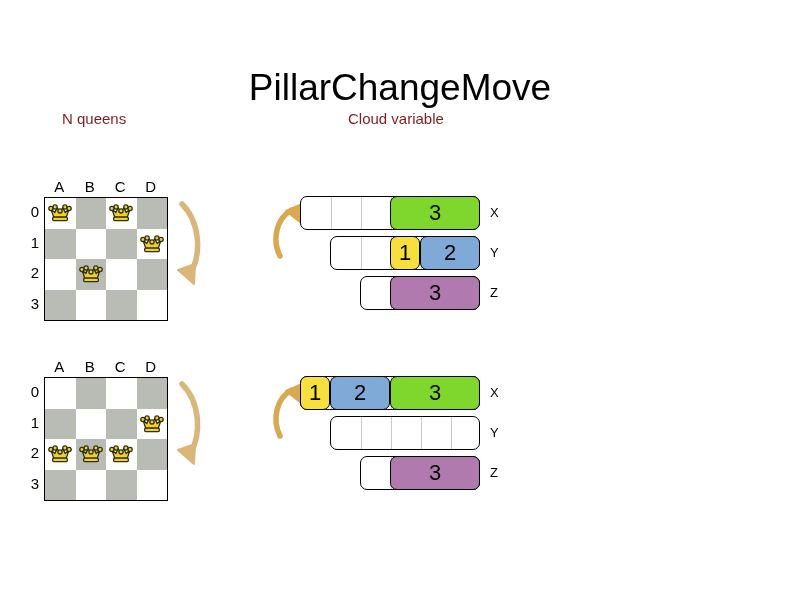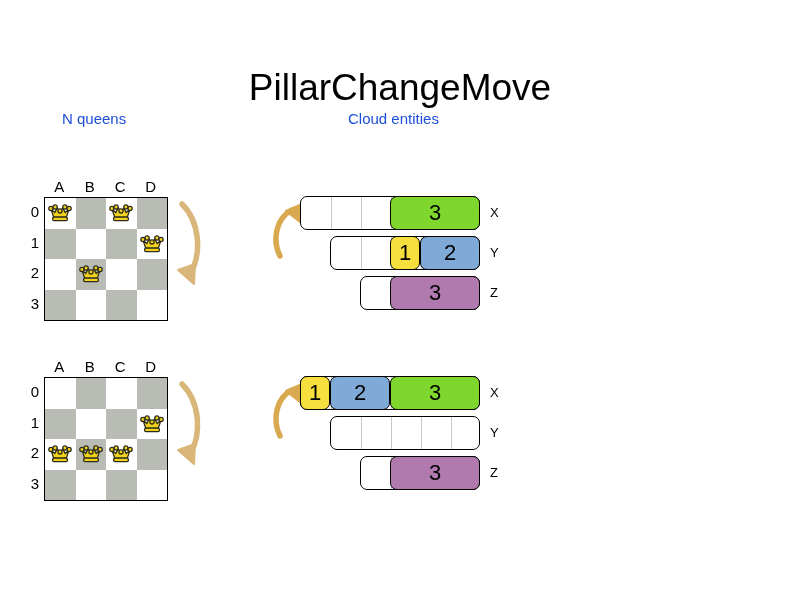--- a/index.html
+++ b/index.html
@@ -41,21 +41,21 @@
     font-weight: 400;
     line-height: 18px;
     color: #000;
   }
 
   
   .section-heading {
     position: absolute;
     font-size: 15px;
     font-weight: 400;
-    color: #1d4ed8;
+    color: #7f1d1d;
     white-space: nowrap;
   }
   .heading-nqueens { left: 62px; top: 110px; }
   .heading-cloud   { left: 348px; top: 110px; }
 
   
   .board-wrap {
     position: absolute;
     width: 180px;
     height: 150px;
@@ -199,21 +199,21 @@
   }
 </style>
 </head>
 <body>
 
 <div id="page">
 
   <div class="title">PillarChangeMove</div>
 
   <div class="section-heading heading-nqueens">N queens</div>
-  <div class="section-heading heading-cloud">Cloud entities</div>
+  <div class="section-heading heading-cloud">Cloud variable</div>
 
   <div class="board-wrap top" id="board-top">
       <div class="col-labels">
         <div class="col-label" style="left: 0px;">A</div>
         <div class="col-label" style="left: 30.5px;">B</div>
         <div class="col-label" style="left: 61px;">C</div>
         <div class="col-label" style="left: 91.5px;">D</div>
       </div>
       <div class="row-labels">
         <div class="row-label" style="top: 0px;">0</div>

